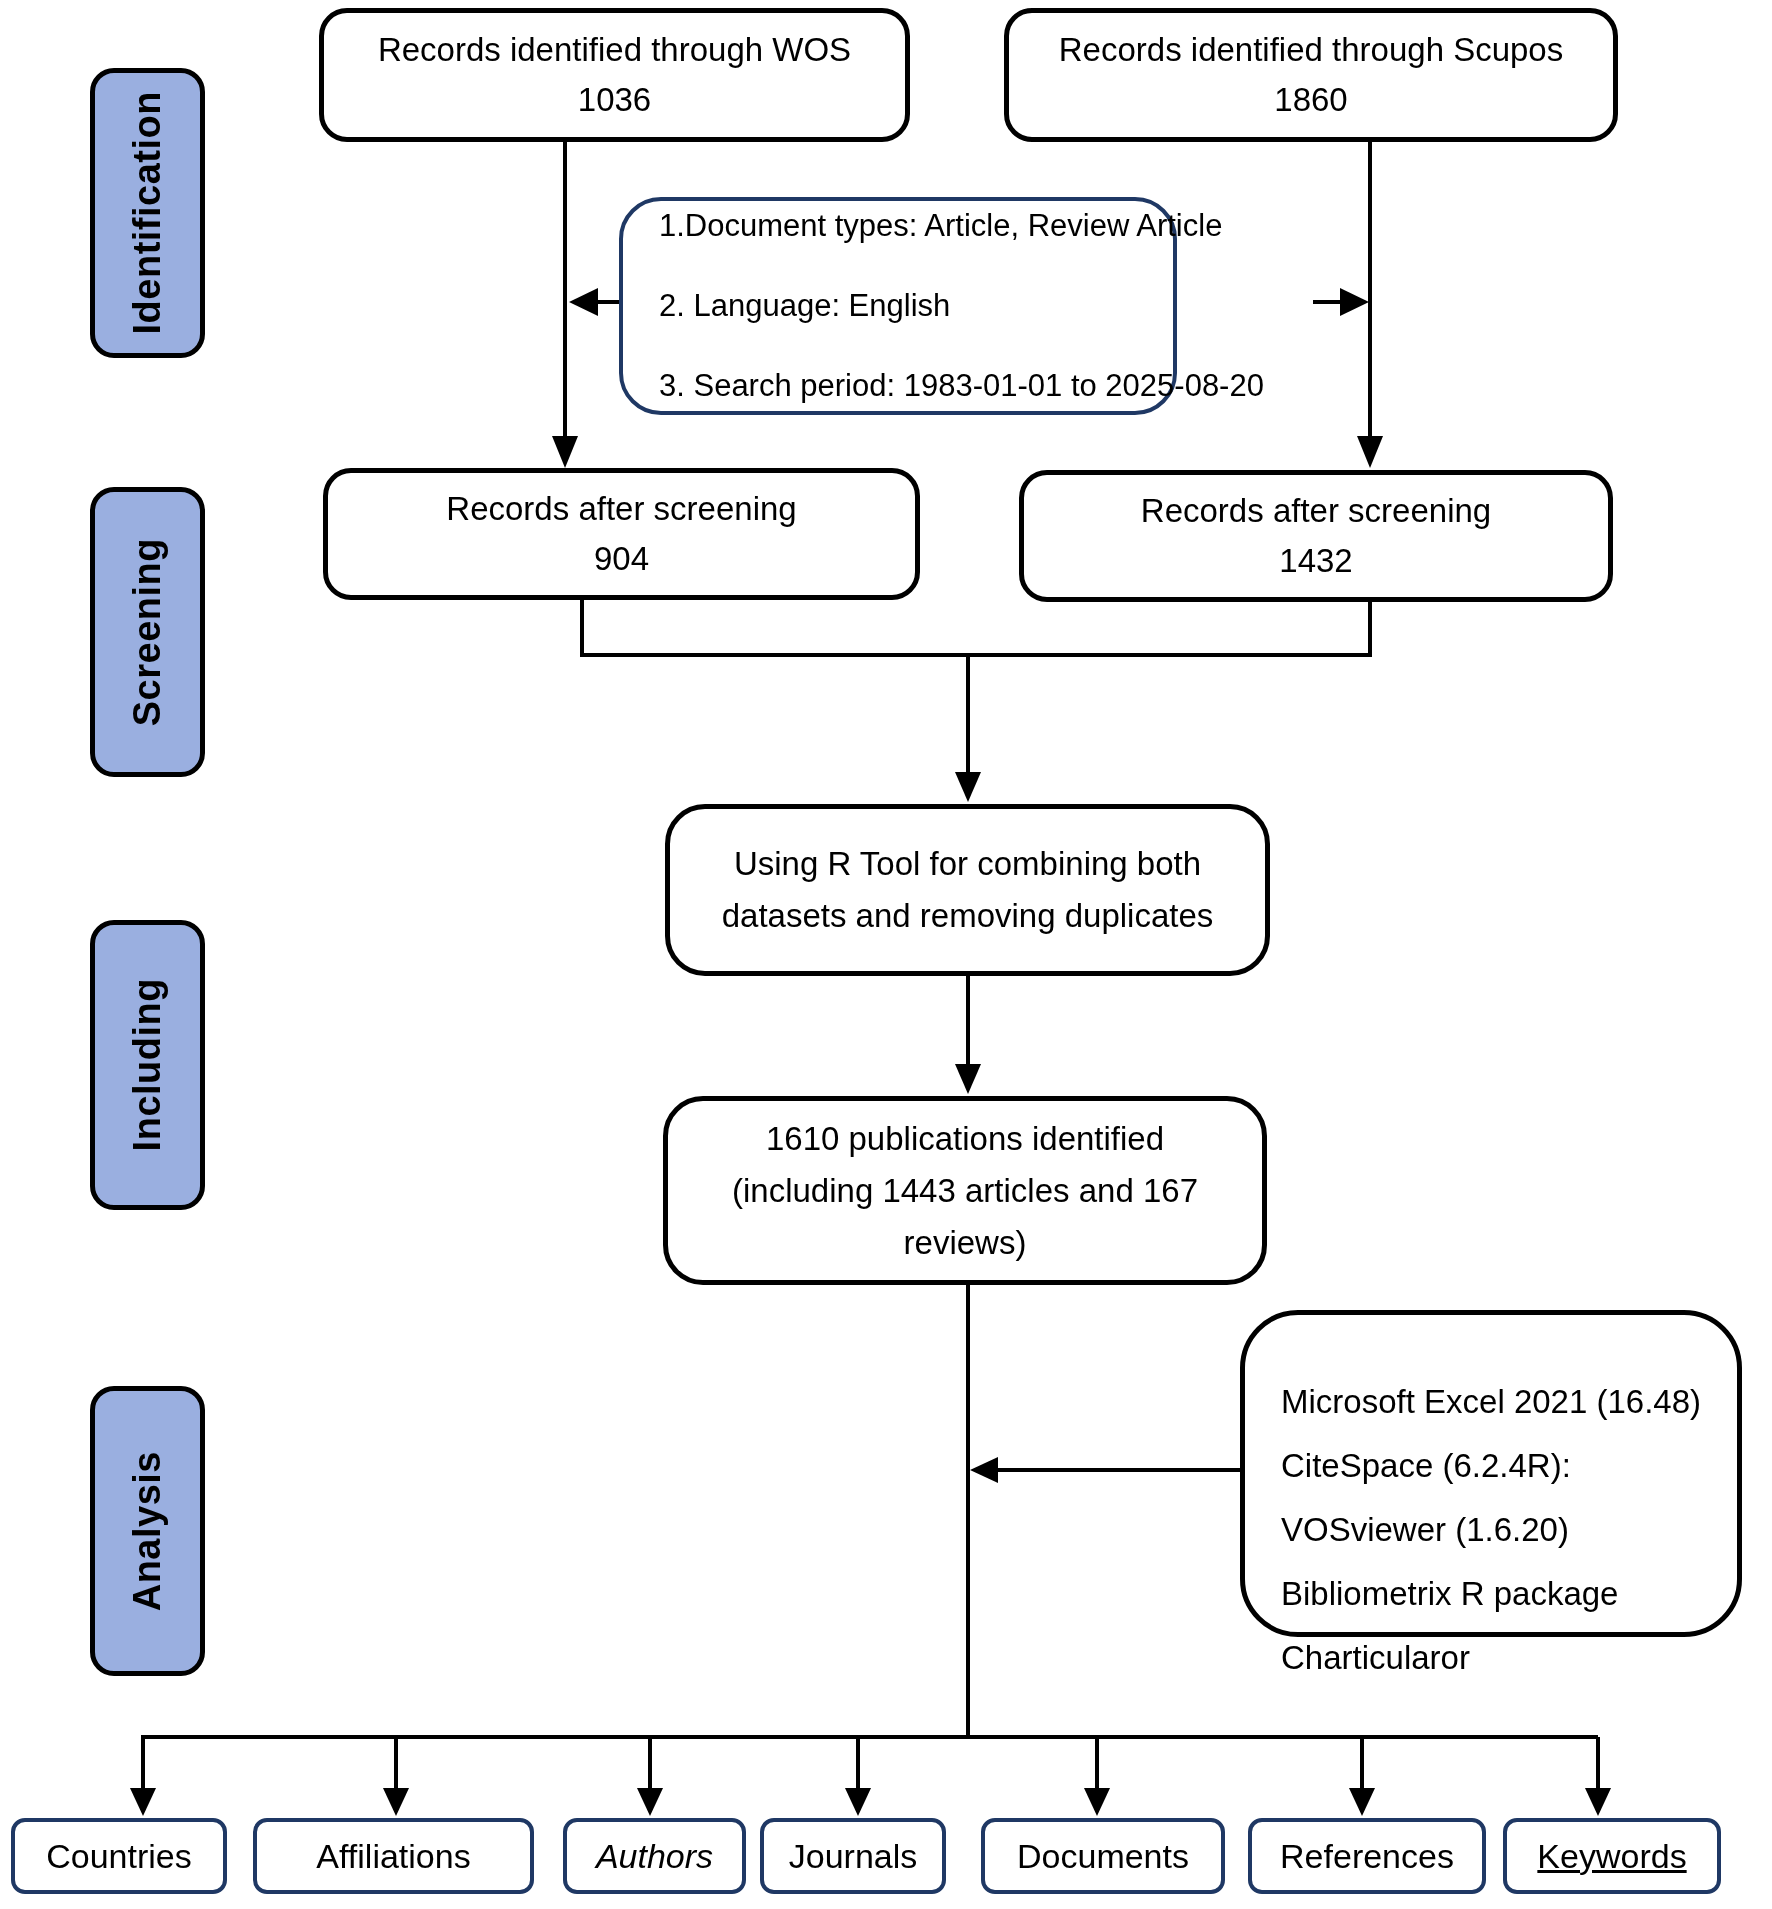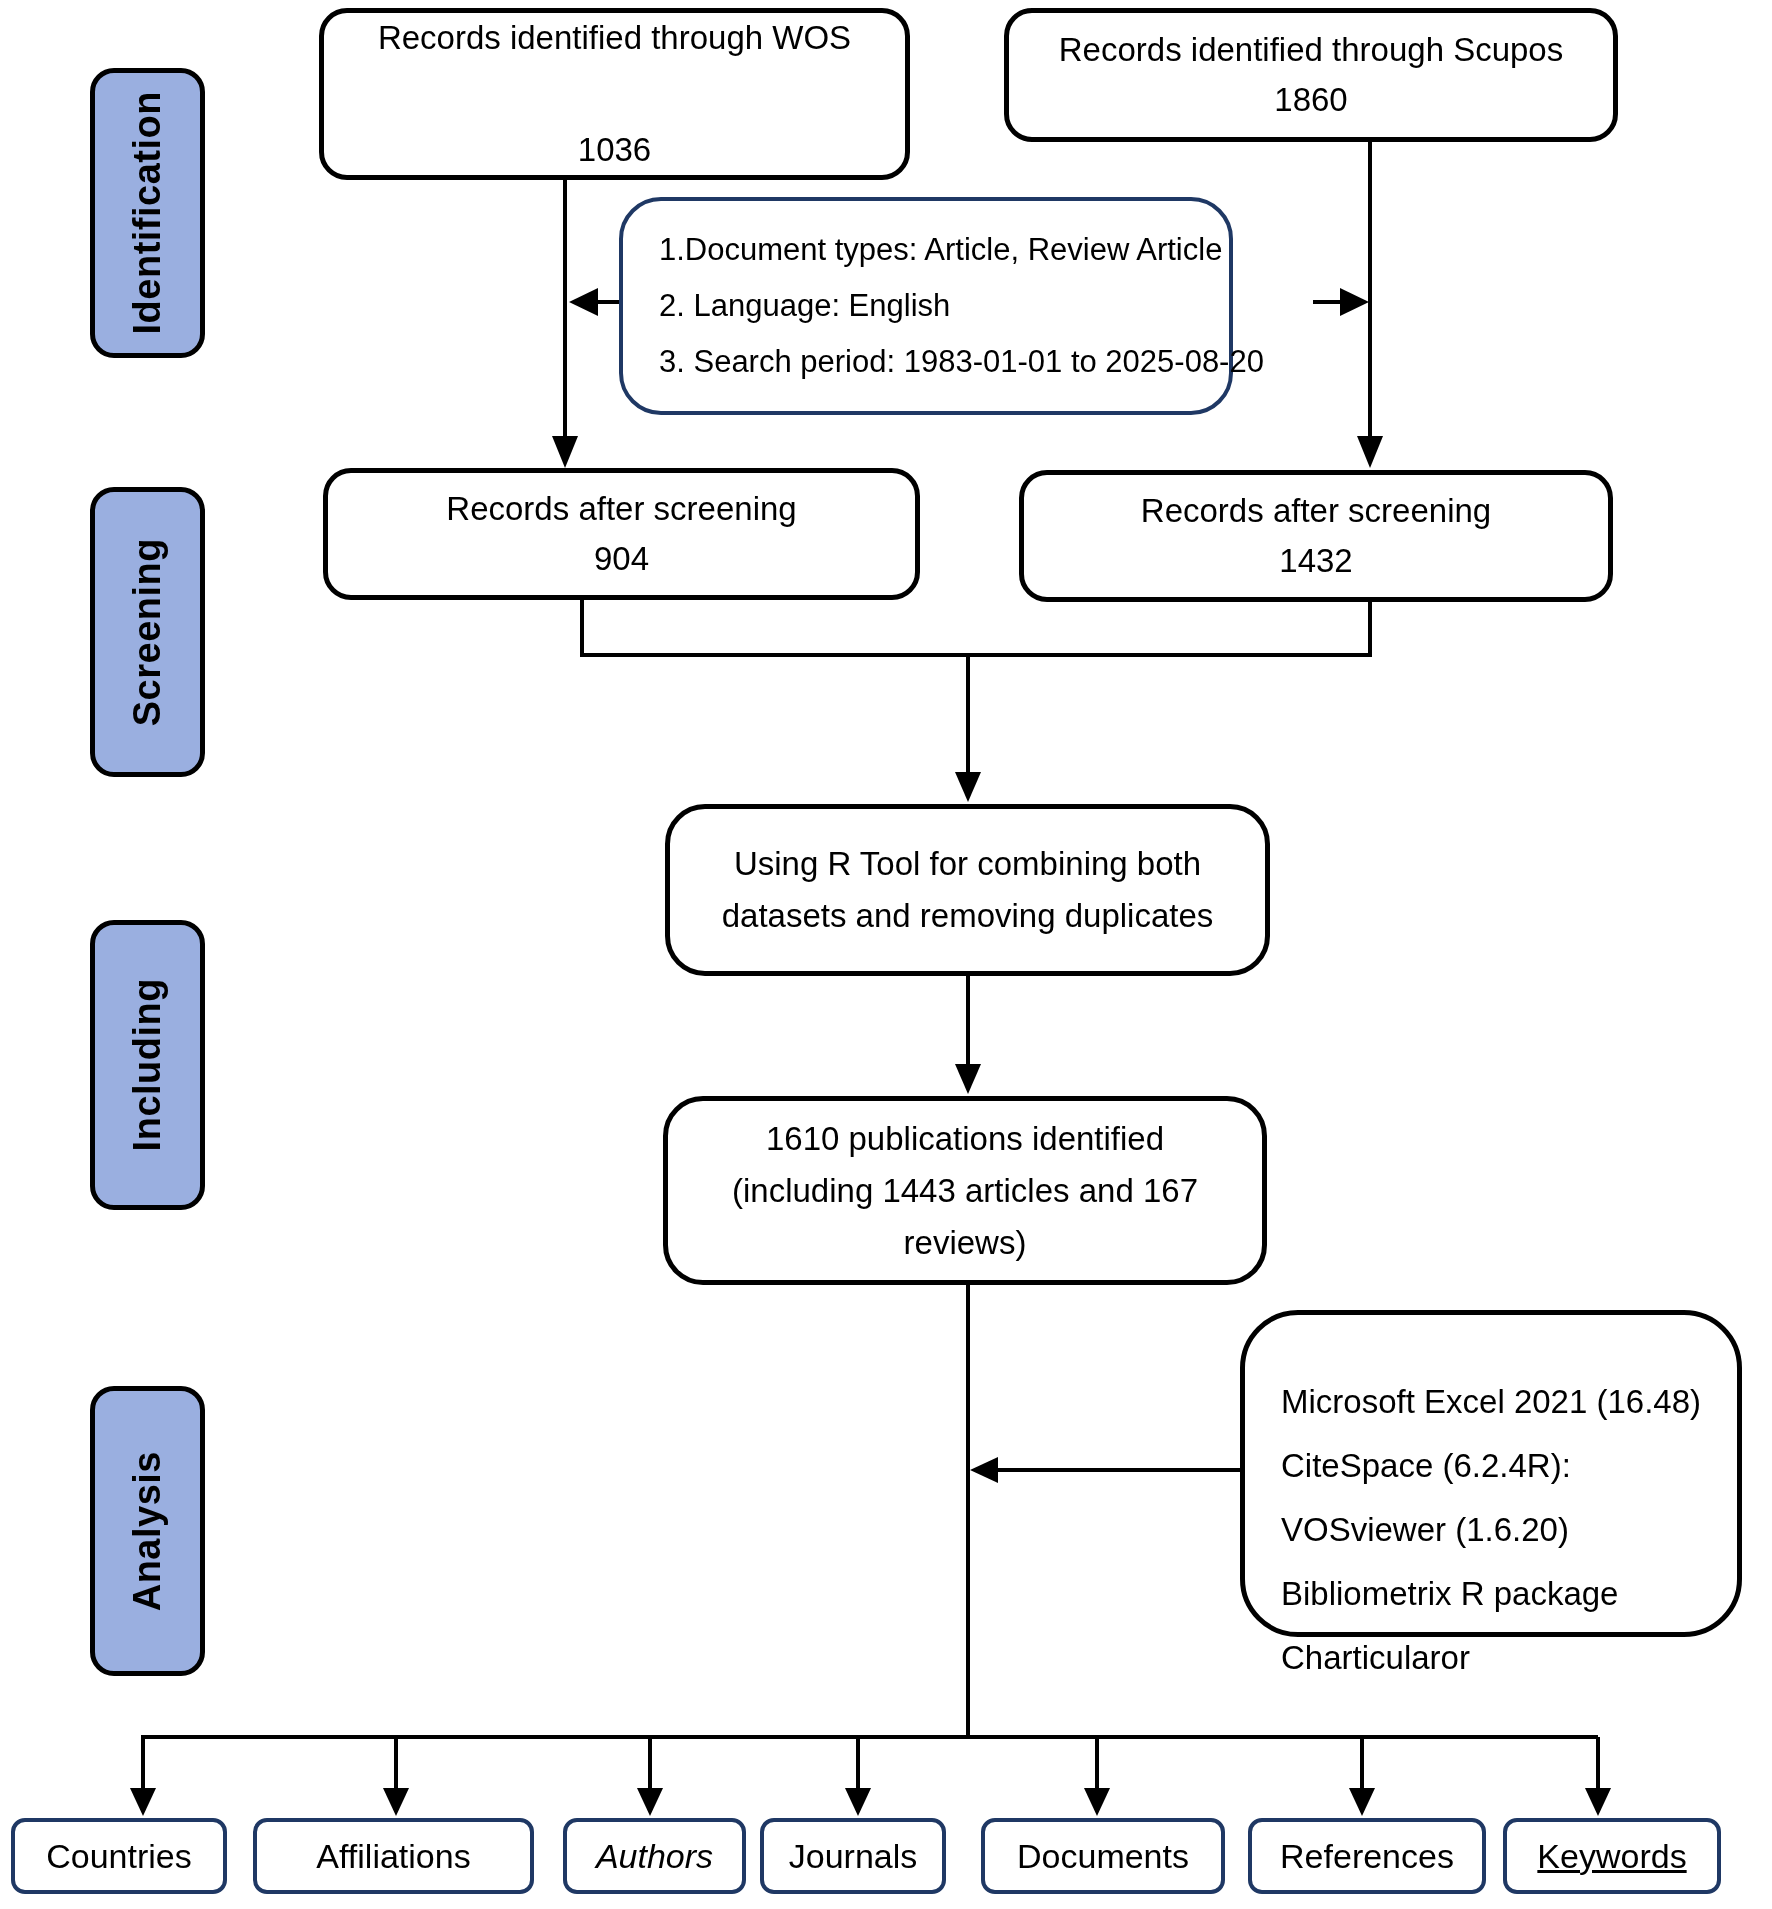--- a/index.html
+++ b/index.html
@@ -98,30 +98,30 @@
   <div class="stage" style="top:487px">
     <span>Screening</span>
   </div>
   <div class="stage" style="top:920px">
     <span>Including</span>
   </div>
   <div class="stage" style="top:1386px">
     <span>Analysis</span>
   </div>
 
-  <div class="box black-border node" style="left:319px;top:8px;width:591px;height:172px;justify-content:space-between;">
+  <div class="box black-border node" style="left:319px;top:8px;width:591px;height:134px;">
     <div>Records identified through WOS</div>
     <div>1036</div>
   </div>
   <div class="box black-border node" style="left:1004px;top:8px;width:614px;height:134px;">
     <div>Records identified through Scupos</div>
     <div>1860</div>
   </div>
 
-  <div class="box navy-border criteria" style="left:619px;top:197px;width:614px;height:218px;">
+  <div class="box navy-border criteria" style="left:619px;top:197px;width:558px;height:218px;gap:24px;">
     <div>1.Document types: Article, Review Article</div>
     <div>2. Language: English</div>
     <div>3. Search period: 1983-01-01 to 2025-08-20</div>
   </div>
 
   <div class="box black-border node" style="left:323px;top:468px;width:597px;height:132px;">
     <div>Records after screening</div>
     <div>904</div>
   </div>
   <div class="box black-border node" style="left:1019px;top:470px;width:594px;height:132px;">

